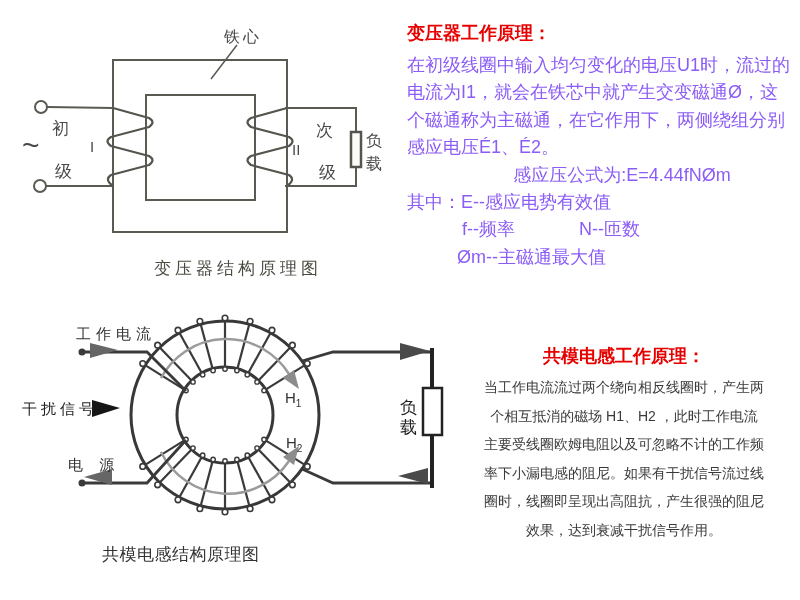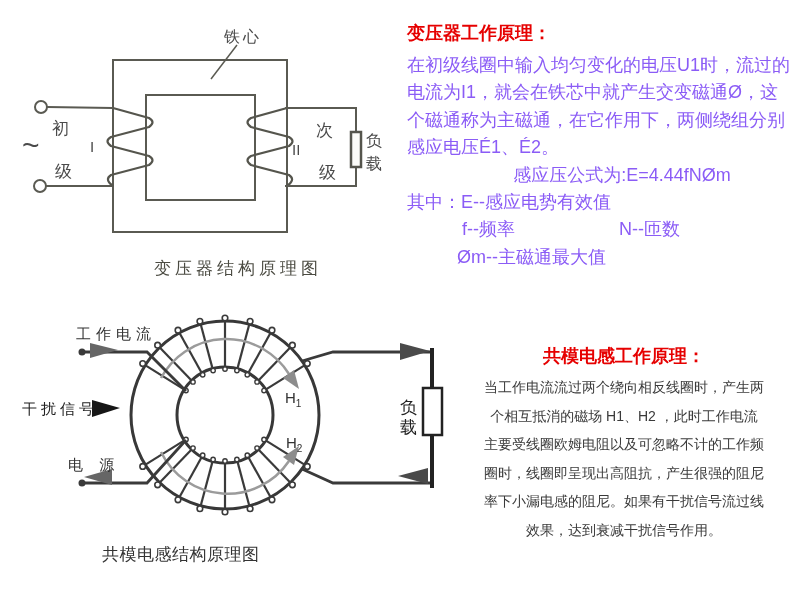--- a/index.html
+++ b/index.html
@@ -7,21 +7,21 @@
          font-family:"Liberation Sans", sans-serif;color:#333;}
   .abs{position:absolute;}
   svg text{font-family:"Liberation Sans", sans-serif;}
   .dlabel{fill:#4a4a4a;}
   .heading{font-size:18px;font-weight:bold;color:#e60000;line-height:24px;}
   .tx-block{left:407px;top:21px;width:392px;}
   .tx-lines{margin-top:7px;font-size:18px;line-height:27.4px;color:#8b5cf6;}
   .ind-formula{padding-left:38px;text-align:center;}
   .ind-freq{padding-left:55px;}
   .ind-flux{padding-left:50px;}
-  .gap-n{display:inline-block;margin-left:104px;}
+  .gap-n{display:inline-block;margin-left:64px;}
   .cm-block{left:450px;top:344px;width:348px;text-align:center;}
   .cm-lines{margin-top:5px;font-size:14px;line-height:28.6px;color:#3a3a3a;}
   .cap1{left:154px;top:257px;font-size:17px;letter-spacing:4px;color:#4b4b42;font-weight:500;}
   .cap2{left:102px;top:543px;font-size:17px;letter-spacing:0.5px;color:#333;font-weight:500;}
 </style>
 </head>
 <body>
 
 <div class="stage">
 
@@ -166,19 +166,19 @@
     <text x="400" y="133" font-size="17" fill="#222">载</text>
   </svg>
   <div class="abs cap2">共模电感结构原理图</div>
 
   <div class="abs cm-block">
     <div class="heading">共模电感工作原理：</div>
     <div class="cm-lines">
       <div>当工作电流流过两个绕向相反线圈时，产生两</div>
       <div>个相互抵消的磁场 H1、H2 ，此时工作电流</div>
       <div>主要受线圈欧姆电阻以及可忽略不计的工作频</div>
+      <div>率下小漏电感的阻尼。如果有干扰信号流过线</div>
       <div>圈时，线圈即呈现出高阻抗，产生很强的阻尼</div>
-      <div>率下小漏电感的阻尼。如果有干扰信号流过线</div>
       <div>效果，达到衰减干扰信号作用。</div>
     </div>
   </div>
 
 </div>
 
 </body></html>

